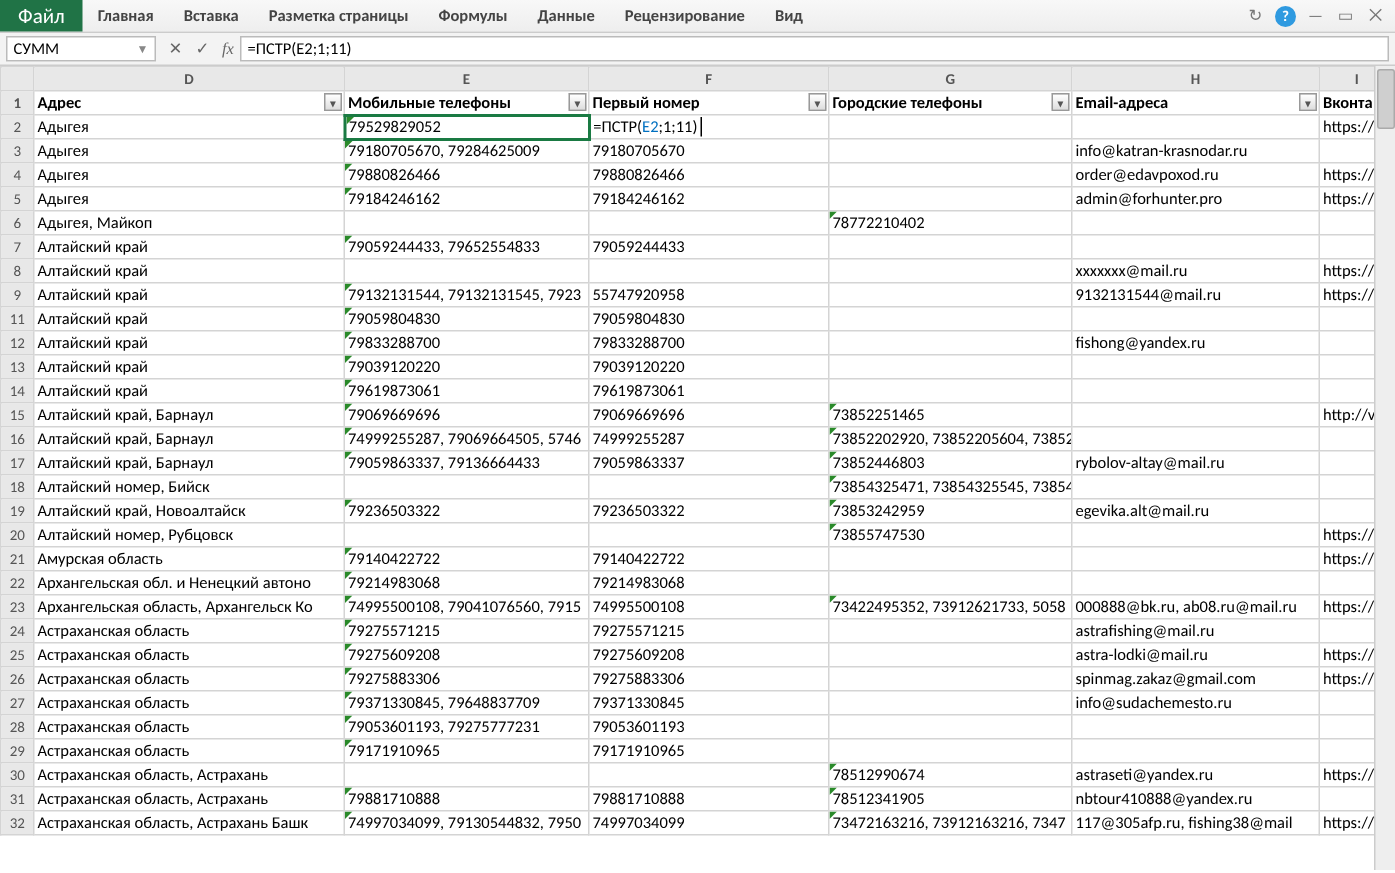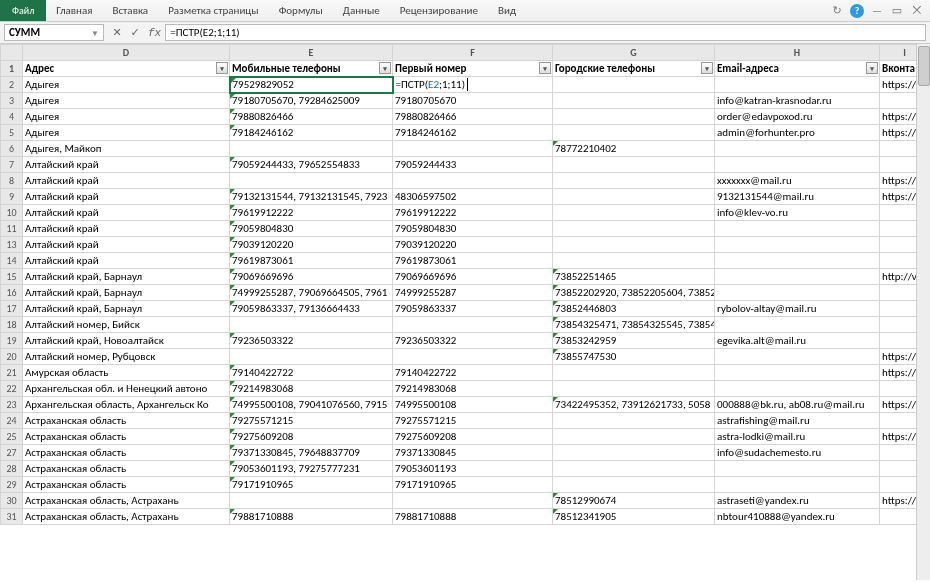--- a/index.html
+++ b/index.html
@@ -1,28 +1,28 @@
 <!DOCTYPE html>
 <html><head>
 <meta charset="utf-8">
 <style>
   * { box-sizing: border-box; margin: 0; padding: 0; }
   body { font-family: Calibri, Arial, sans-serif; font-size: 11px; background: #fff; width: 930px; height: 582px; overflow: hidden; position: relative; }
   
   .ribbon-bar { height: 22px; background: linear-gradient(#f8f8f8,#eeeeee); border-bottom: 1px solid #ccc; display: flex; align-items: center; }
-  .file-btn { background: #207346; color: #fff; padding: 3px 12px; font-size: 10px; height: 100%; display: flex; align-items: center; cursor: pointer; }
+  .file-btn { background: #207346; color: #fff; padding: 3px 12px; font-size: 14px; height: 100%; display: flex; align-items: center; cursor: pointer; }
   .tab { padding: 3px 10px; color: #444; font-size: 11px; cursor: pointer; }
   .rb-right { margin-left: auto; display: flex; gap: 6px; padding-right: 6px; align-items: center; }
   .rb-ico { width: 14px; height: 14px; display: inline-flex; align-items: center; justify-content: center; color: #777; }
 
   .formula-bar { height: 22px; display: flex; align-items: center; border-bottom: 1px solid #ccc; background: #f3f3f3; }
-  .name-box { width: 100px; background: #fff; border: 1px solid #bbb; padding: 1px 4px; margin: 0 4px; font-size: 11px; display: flex; align-items: center; justify-content: space-between; font-weight: bold; }
+  .name-box { width: 100px; background: #fff; border: 1px solid #bbb; padding: 1px 4px; margin: 0 4px; font-size: 11px; display: flex; align-items: center; justify-content: space-between; }
   .name-drop { color: #888; font-size: 8px; }
   .fb-btn { width: 18px; text-align: center; color: #666; cursor: pointer; }
-  .fx-lbl { font-style: italic; font-family: Liberation Mono, monospace; color: #666; padding: 0 4px; }
+  .fx-lbl { font-style: italic; font-family: Liberation Serif, serif; color: #666; padding: 0 4px; }
   .formula-input { flex: 1; background: #fff; border: 1px solid #bbb; padding: 1px 4px; font-size: 11px; margin-right: 4px; }
   
   .grid-wrap { position: relative; height: 536px; overflow: hidden; }
   table { border-collapse: collapse; table-layout: fixed; width: 930px; }
   th, td { border: 1px solid #d4d4d4; height: 16px; font-size: 11px; padding: 0 2px; overflow: hidden; white-space: nowrap; text-align: left; vertical-align: middle; }
   .corner { width: 22px; background: #e8e8e8; }
   .rowhdr { width: 22px; background: #e8e8e8; text-align: center; color: #555; font-size: 10px; }
   .colhdr { background: #e8e8e8; text-align: center; color: #555; font-size: 10px; position: relative; }
   .c-D { width: 207px; }
   .c-E { width: 163px; }
@@ -38,21 +38,21 @@
   .greenmark { position: relative; }
   .greenmark::before { content: ""; position: absolute; left: 0; top: 0; border-top: 5px solid #2a8a2a; border-right: 5px solid transparent; }
   .vscroll { position: absolute; right: 0; top: 0; width: 14px; height: 100%; background: #eee; border-left: 1px solid #ccc; }
   .vthumb { position: absolute; left: 1px; top: 2px; width: 12px; height: 40px; background: #cfcfcf; border: 1px solid #aaa; border-radius: 2px; }
 </style>
 </head>
 <body>
 
 <div class="ribbon-bar">
   <div class="file-btn">Файл</div>
-  <div id="tabs-holder" style="display: flex;">
+  <div id="tabs-holder" style="display: flex; font-weight: bold;">
       <div class="tab">Главная</div>
       <div class="tab">Вставка</div>
       <div class="tab">Разметка страницы</div>
       <div class="tab">Формулы</div>
       <div class="tab">Данные</div>
       <div class="tab">Рецензирование</div>
       <div class="tab">Вид</div>
     </div>
   <div class="rb-right">
     <span class="rb-ico">↻</span>
@@ -155,41 +155,41 @@
           <td class="c-E"></td>
           <td class="c-F"></td>
           <td class="c-G"></td>
           <td class="c-H">xxxxxxx@mail.ru</td>
           <td class="c-I">https://</td>
         </tr>
         <tr>
           <td class="rowhdr">9</td>
           <td class="c-D">Алтайский край</td>
           <td class="c-E greenmark">79132131544, 79132131545, 7923</td>
-          <td class="c-F">48306597502</td>
+          <td class="c-F">55747920958</td>
           <td class="c-G"></td>
           <td class="c-H">9132131544@mail.ru</td>
           <td class="c-I">https://</td>
-        </tr>
-        <tr>
-          <td class="rowhdr">10</td>
-          <td class="c-D">Алтайский край</td>
-          <td class="c-E greenmark">79619912222</td>
-          <td class="c-F">79619912222</td>
-          <td class="c-G"></td>
-          <td class="c-H">info@klev-vo.ru</td>
-          <td class="c-I"></td>
         </tr>
         <tr>
           <td class="rowhdr">11</td>
           <td class="c-D">Алтайский край</td>
           <td class="c-E greenmark">79059804830</td>
           <td class="c-F">79059804830</td>
           <td class="c-G"></td>
           <td class="c-H"></td>
+          <td class="c-I"></td>
+        </tr>
+        <tr>
+          <td class="rowhdr">12</td>
+          <td class="c-D">Алтайский край</td>
+          <td class="c-E greenmark">79833288700</td>
+          <td class="c-F">79833288700</td>
+          <td class="c-G"></td>
+          <td class="c-H">fishong@yandex.ru</td>
           <td class="c-I"></td>
         </tr>
         <tr>
           <td class="rowhdr">13</td>
           <td class="c-D">Алтайский край</td>
           <td class="c-E greenmark">79039120220</td>
           <td class="c-F">79039120220</td>
           <td class="c-G"></td>
           <td class="c-H"></td>
           <td class="c-I"></td>
@@ -208,21 +208,21 @@
           <td class="c-D">Алтайский край, Барнаул</td>
           <td class="c-E greenmark">79069669696</td>
           <td class="c-F">79069669696</td>
           <td class="c-G greenmark">73852251465</td>
           <td class="c-H"></td>
           <td class="c-I">http://v</td>
         </tr>
         <tr>
           <td class="rowhdr">16</td>
           <td class="c-D">Алтайский край, Барнаул</td>
-          <td class="c-E greenmark">74999255287, 79069664505, 7961</td>
+          <td class="c-E greenmark">74999255287, 79069664505, 5746</td>
           <td class="c-F">74999255287</td>
           <td class="c-G greenmark">73852202920, 73852205604, 73852205625, 73852205</td>
           <td class="c-H"></td>
           <td class="c-I"></td>
         </tr>
         <tr>
           <td class="rowhdr">17</td>
           <td class="c-D">Алтайский край, Барнаул</td>
           <td class="c-E greenmark">79059863337, 79136664433</td>
           <td class="c-F">79059863337</td>
@@ -296,20 +296,29 @@
         <tr>
           <td class="rowhdr">25</td>
           <td class="c-D">Астраханская область</td>
           <td class="c-E greenmark">79275609208</td>
           <td class="c-F">79275609208</td>
           <td class="c-G"></td>
           <td class="c-H">astra-lodki@mail.ru</td>
           <td class="c-I">https://</td>
         </tr>
         <tr>
+          <td class="rowhdr">26</td>
+          <td class="c-D">Астраханская область</td>
+          <td class="c-E greenmark">79275883306</td>
+          <td class="c-F">79275883306</td>
+          <td class="c-G"></td>
+          <td class="c-H">spinmag.zakaz@gmail.com</td>
+          <td class="c-I">https://</td>
+        </tr>
+        <tr>
           <td class="rowhdr">27</td>
           <td class="c-D">Астраханская область</td>
           <td class="c-E greenmark">79371330845, 79648837709</td>
           <td class="c-F">79371330845</td>
           <td class="c-G"></td>
           <td class="c-H">info@sudachemesto.ru</td>
           <td class="c-I"></td>
         </tr>
         <tr>
           <td class="rowhdr">28</td>
@@ -340,18 +349,27 @@
         </tr>
         <tr>
           <td class="rowhdr">31</td>
           <td class="c-D">Астраханская область, Астрахань</td>
           <td class="c-E greenmark">79881710888</td>
           <td class="c-F">79881710888</td>
           <td class="c-G greenmark">78512341905</td>
           <td class="c-H">nbtour410888@yandex.ru</td>
           <td class="c-I"></td>
         </tr>
+        <tr>
+          <td class="rowhdr">32</td>
+          <td class="c-D">Астраханская область, Астрахань Башк</td>
+          <td class="c-E greenmark">74997034099, 79130544832, 7950</td>
+          <td class="c-F">74997034099</td>
+          <td class="c-G greenmark">73472163216, 73912163216, 7347</td>
+          <td class="c-H">117@305afp.ru, fishing38@mail</td>
+          <td class="c-I">https://</td>
+        </tr>
       </tbody>
     </table>
   <div class="vscroll">
     <div class="vthumb"></div>
   </div>
 </div>
 
 </body></html>

